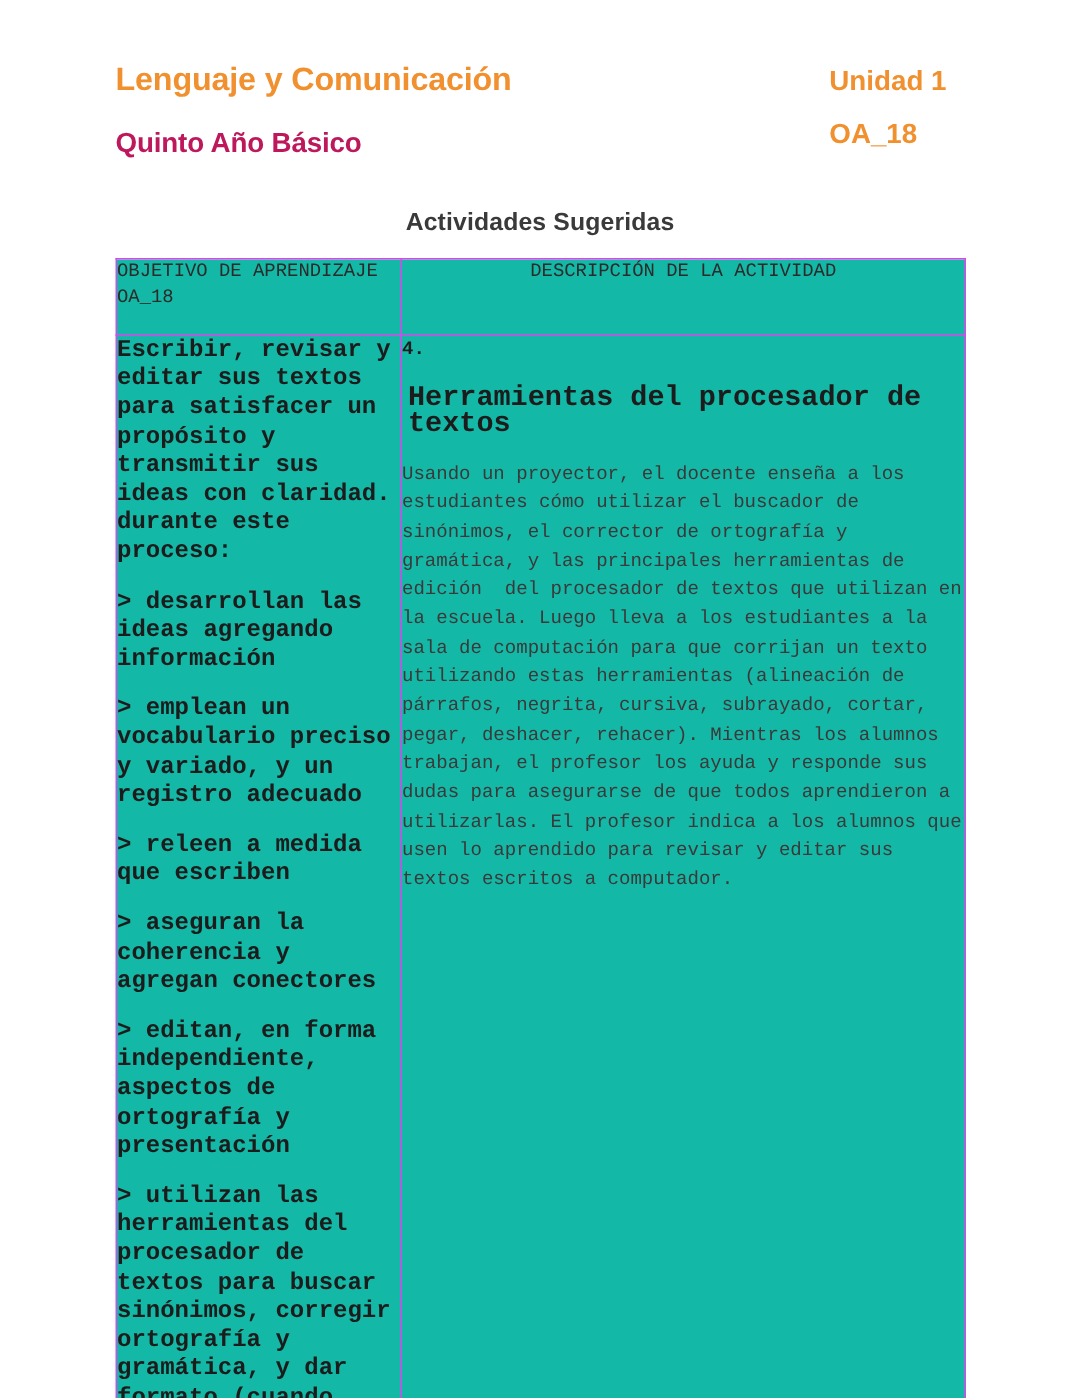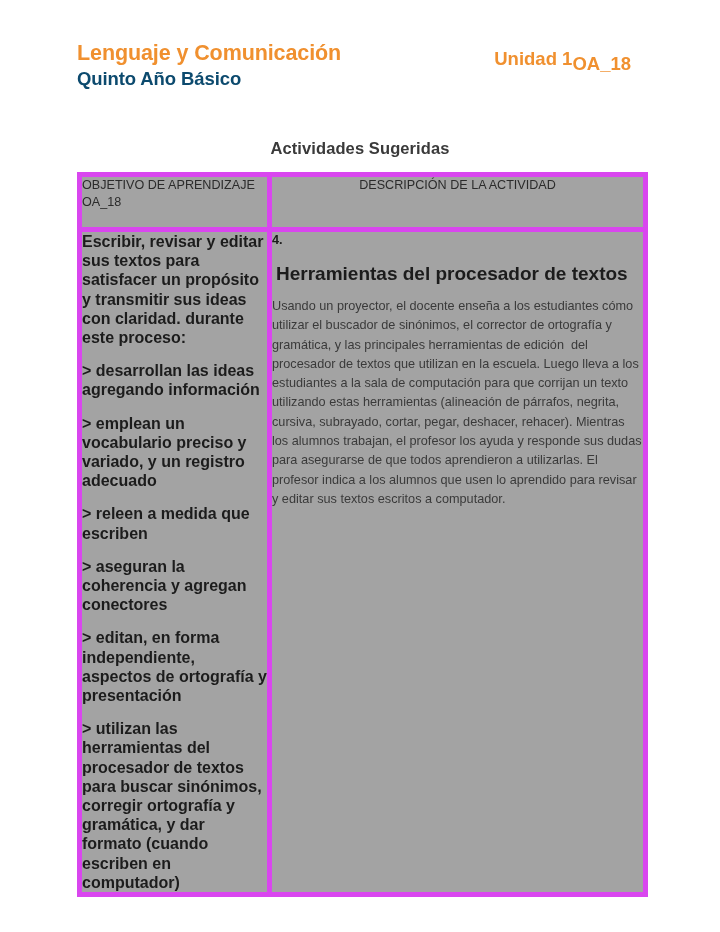--- a/index.html
+++ b/index.html
@@ -31,41 +31,41 @@
     top: 41px;
     width: 566px;
     display: flex;
     flex-direction: row;
     justify-content: space-between;
     align-items: flex-start;
   }
   .header-left { display: flex; flex-direction: column; }
   .header-right {
     display: flex;
-    flex-direction: row;
-    align-items: center;
+    flex-direction: column;
+    align-items: flex-start;
     padding-right: 12px;
   }
 
   .subject-title {
     font-size: 21.5px;
     font-weight: bold;
     color: #F0902F;
     line-height: 25px;
     letter-spacing: -0.1px;
     white-space: nowrap;
   }
   .grade-title {
     font-size: 18.5px;
     font-weight: bold;
-    color: #0c4a6e;
+    color: #be185d;
     line-height: 24px;
     letter-spacing: -0.1px;
     white-space: nowrap;
-    margin-top: 1px;
+    margin-top: 17px;
   }
   .unit-label {
     font-size: 18.5px;
     font-weight: bold;
     color: #F0902F;
     line-height: 25px;
     white-space: nowrap;
   }
   .oa-label {
     font-size: 18.5px;
@@ -93,24 +93,25 @@
   .activity-table {
     position: absolute;
     left: 77px;
     top: 172px;
     width: 566px;
     border-collapse: collapse;
     table-layout: fixed;
   }
   .activity-table td,
   .activity-table th {
-    border: 5px solid #d946ef;
+    border: 1px solid #d946ef;
     vertical-align: top;
     padding: 0;
-    background: #a3a3a3;
+    background: #14b8a6;
+    font-family: Liberation Mono, monospace;
   }
   .col-objective { width: 190px; }
   .col-description { width: 376px; }
 
   .th-objective {
     height: 50px;
     padding: 8px 9px 6px 9px;
     text-align: left;
     font-size: 12.6px;
     font-weight: normal;

